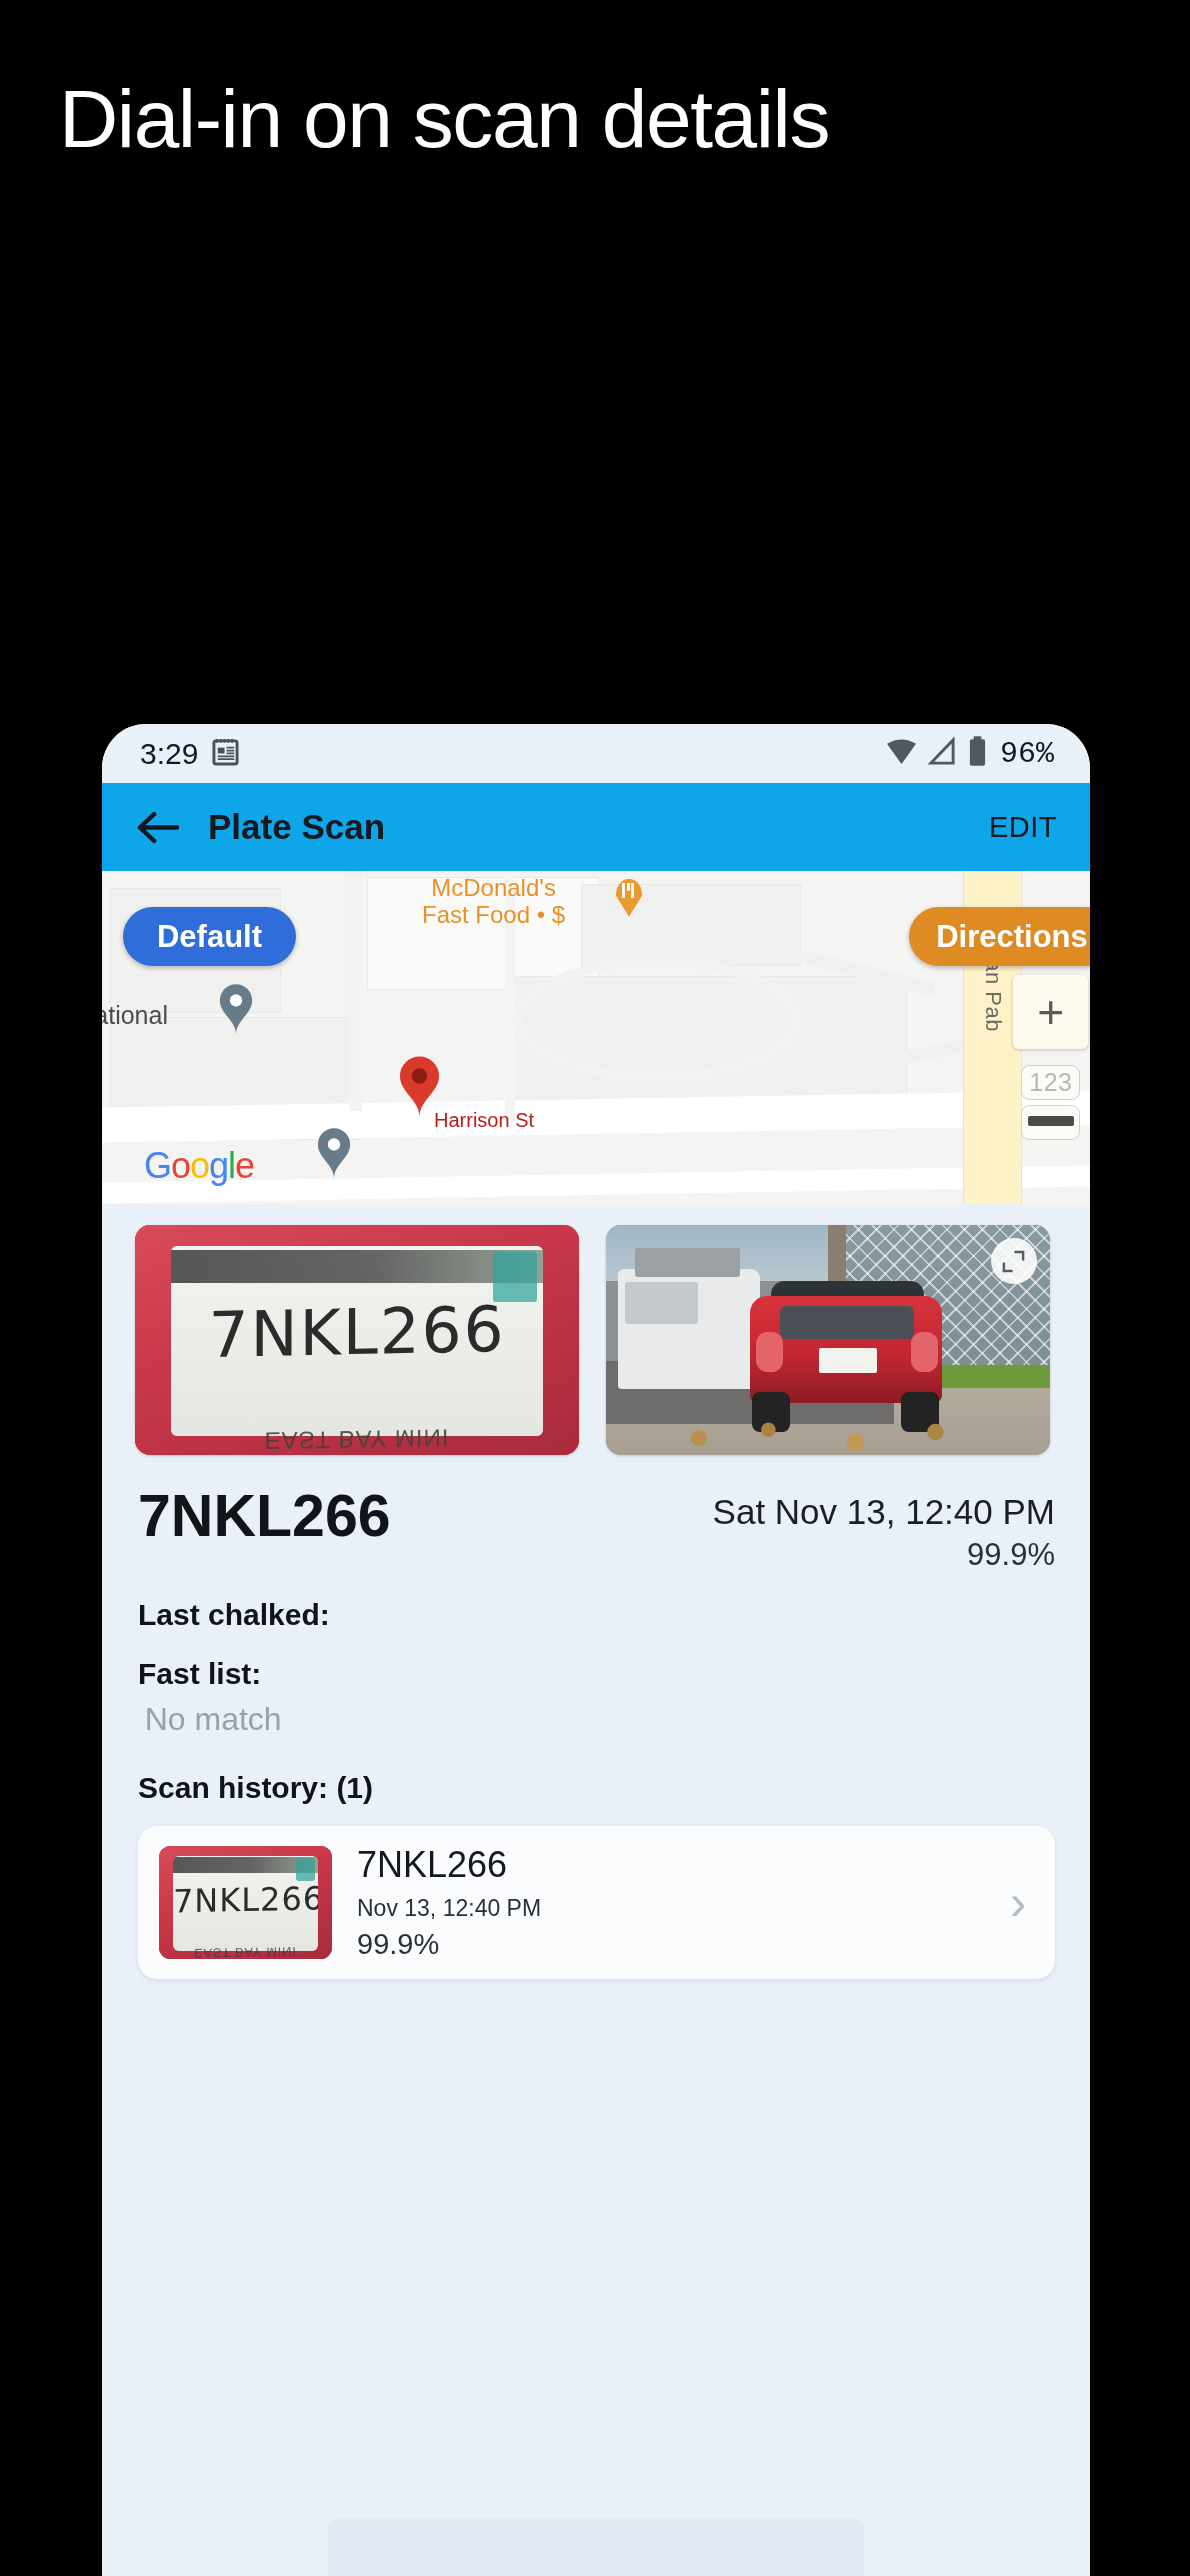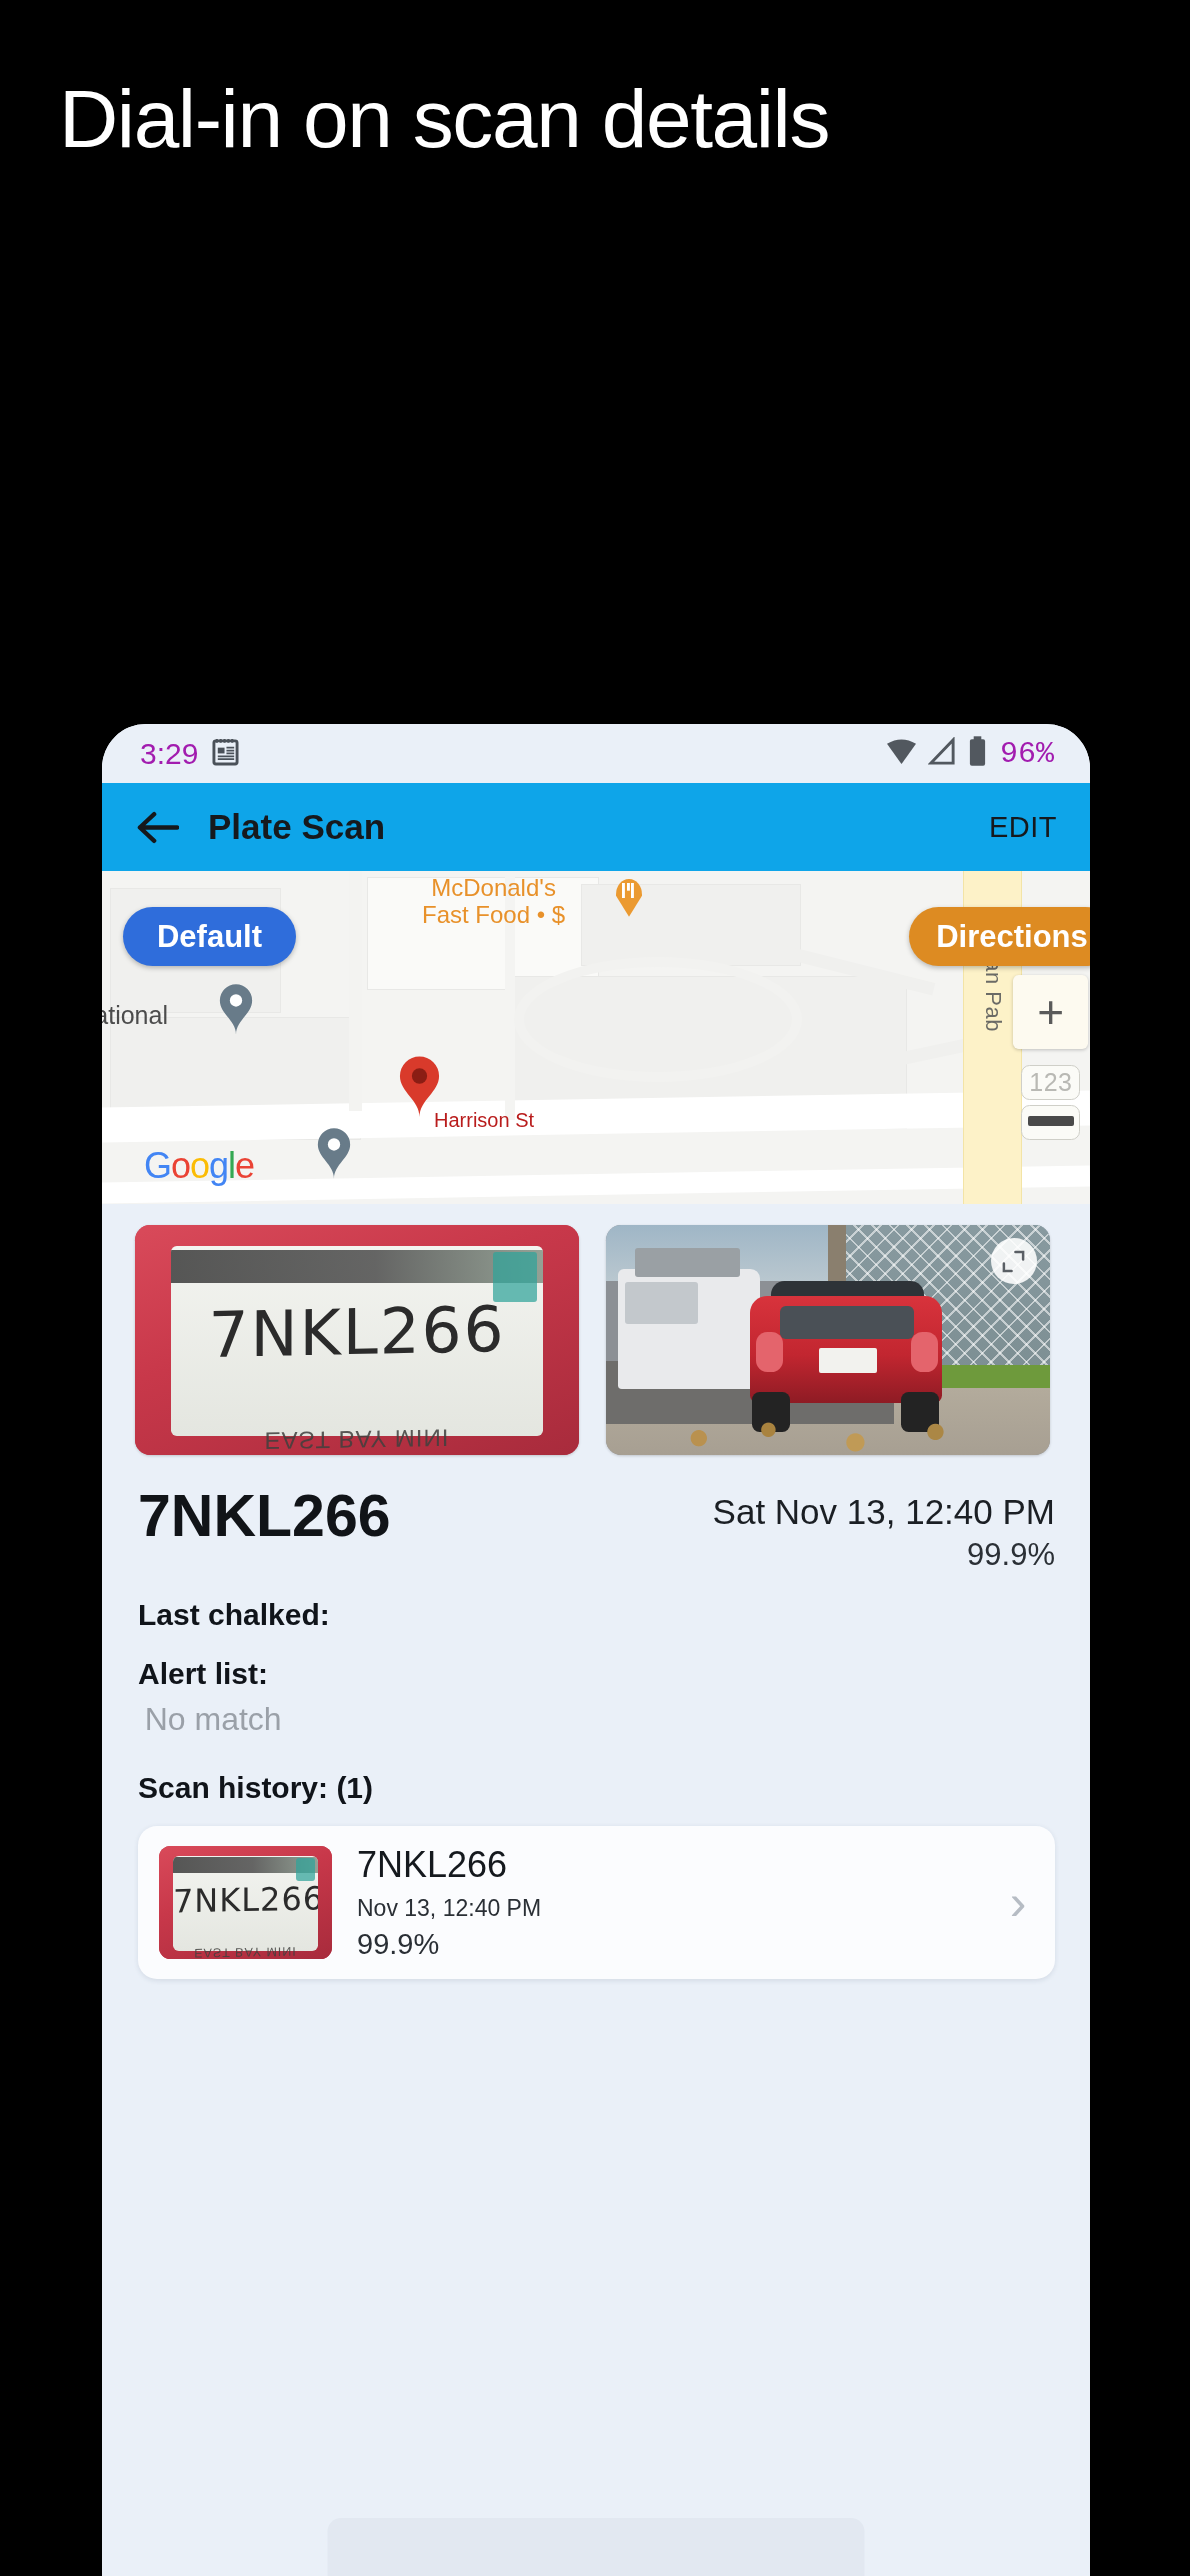--- a/index.html
+++ b/index.html
@@ -33,21 +33,21 @@
     overflow: hidden;
   }
 
   
   .statusbar {
     height: 59px;
     display: flex; align-items: center;
     justify-content: space-between;
     padding: 0 36px 0 38px;
     background: #eaf0f8;
-    color: #a21caf;
+    color: #0f172a;
   }
   .sb-left { display: flex; align-items: center; gap: 13.4px; }
   .sb-time { font-size: 30px; font-weight: 400; letter-spacing: 0px; }
   .sb-right { display: flex; align-items: center; gap: 10.5px; }
   .sb-pct { font-size: 30px; font-weight: 400; margin-left: 2.9px; font-family: Liberation Mono, monospace; }
   .ic { display: inline-block; }
 
   
   .appbar {
     height: 88px;
@@ -510,21 +510,21 @@
           <div class="meta-date">Sat Nov 13, 12:40 PM</div>
           <div class="meta-conf">99.9%</div>
         </div>
       </div>
 
       <div class="field">
         <div class="field-label">Last chalked:</div>
       </div>
 
       <div class="field">
-        <div class="field-label">Alert list:</div>
+        <div class="field-label">Fast list:</div>
         <div class="field-value">No match</div>
       </div>
 
       <div class="hist-title">Scan history: (1)</div>
 
       <div class="hist-card">
         <div class="hist-thumb">
           <div class="plate-frame"></div>
           <div class="plate-white">
             <div class="plate-top"></div>

